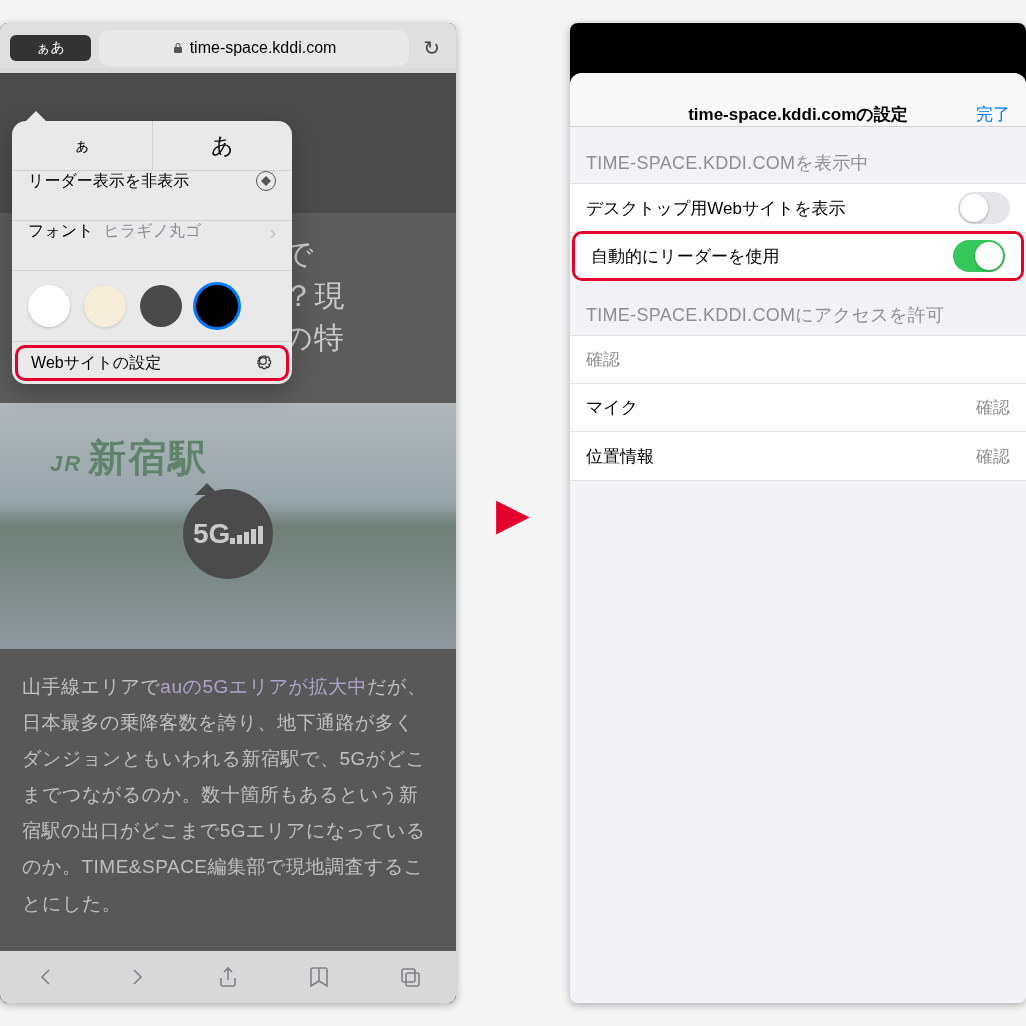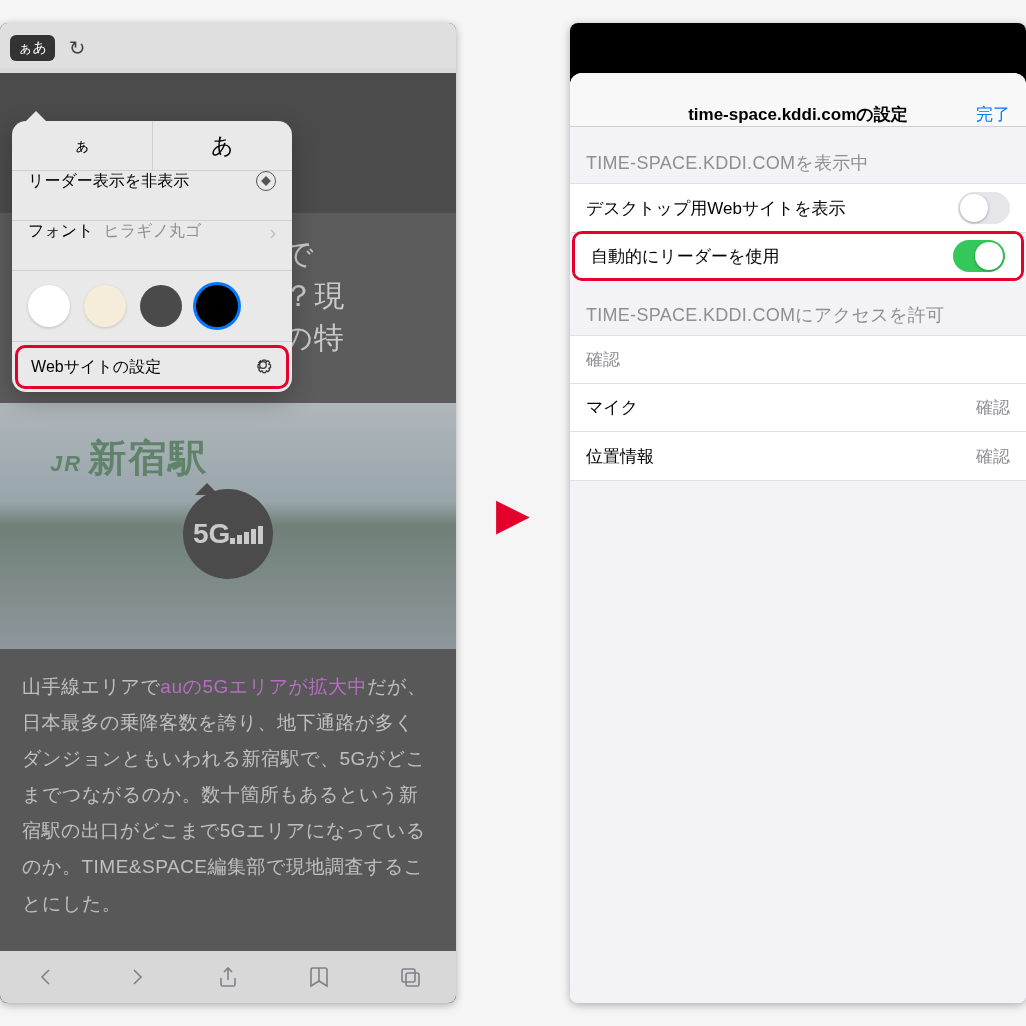--- a/index.html
+++ b/index.html
@@ -4,21 +4,21 @@
 <style>
   * { box-sizing: border-box; margin: 0; padding: 0; }
   body { font-family: -apple-system, "Hiragino Sans", sans-serif; background: #f5f5f5; width: 1026px; height: 1026px; display: flex; align-items: center; justify-content: center; gap: 40px; }
   .phone { width: 456px; height: 980px; background: #000; border-radius: 8px; overflow: hidden; position: relative; box-shadow: 0 2px 8px rgba(0,0,0,0.3); }
   
   
   .phone-left { display: flex; flex-direction: column; }
   .status-area { height: 45px; background: rgba(200,200,200,0.95); }
   .dimmer { position: absolute; inset: 0; background: rgba(150,150,150,0.5); z-index: 5; pointer-events: none; }
   .url-bar { position: relative; z-index: 10; height: 50px; background: rgba(225,225,225,0.95); display: flex; align-items: center; padding: 0 10px; gap: 8px; }
-  .aa-btn { background: #333; color: #fff; border-radius: 6px; padding: 4px 8px; font-size: 14px; font-weight: 500; }
+  .aa-btn { background: #333; color: #fff; border-radius: 6px; padding: 4px 26px; font-size: 14px; font-weight: 500; }
   .url-field { flex: 1; background: #e8e8e8; border-radius: 10px; height: 36px; display: flex; align-items: center; justify-content: center; gap: 6px; font-size: 16px; color: #000; }
   .lock-icon { width: 12px; height: 12px; }
   .reload-btn { font-size: 20px; color: #444; padding: 0 6px; }
   
   .popover { position: absolute; z-index: 20; top: 98px; left: 12px; width: 280px; background: #e9e9ea; border-radius: 14px; box-shadow: 0 8px 24px rgba(0,0,0,0.25); }
   .popover::before { content: ''; position: absolute; top: -10px; left: 14px; border: 10px solid transparent; border-bottom-color: #e9e9ea; border-top: none; }
   .font-size-row { display: flex; height: 50px; border-bottom: 1px solid #d0d0d0; }
   .font-small, .font-large { flex: 1; display: flex; align-items: center; justify-content: center; color: #000; }
   .font-small { font-size: 16px; border-right: 1px solid #d0d0d0; }
   .font-large { font-size: 22px; font-weight: 500; }
@@ -29,36 +29,36 @@
   .font-row .value { color: #8e8e93; margin-left: 10px; flex: 1; }
   .chevron { color: #c0c0c0; font-size: 20px; }
   .color-row { display: flex; gap: 14px; padding: 14px 16px; border-bottom: 1px solid #d0d0d0; }
   .color-swatch { width: 42px; height: 42px; border-radius: 50%; }
   .sw-white { background: #fff; box-shadow: 0 1px 3px rgba(0,0,0,0.2); }
   .sw-sepia { background: #f5ecd9; box-shadow: 0 1px 3px rgba(0,0,0,0.15); }
   .sw-gray { background: #4a4a4a; }
   .sw-black { background: #000; box-shadow: 0 0 0 3px #007aff; }
   
   .settings-row-wrap { padding: 3px; }
-  .settings-row { height: 44px; display: flex; align-items: center; padding: 0 13px; font-size: 16px; color: #000; border: 3px solid #e4002b; border-radius: 10px; }
+  .settings-row { height: 36px; display: flex; align-items: center; padding: 0 13px; font-size: 16px; color: #000; border: 3px solid #e4002b; border-radius: 10px; }
   .settings-row .label { flex: 1; }
   .gear-icon svg { width: 20px; height: 20px; }
   
   .article-bg { position: absolute; inset: 0; z-index: 1; display: flex; flex-direction: column; }
   .article-title-area { margin-top: 95px; height: 190px; background: #222; color: #fff; font-size: 30px; padding: 20px 24px 20px 220px; line-height: 1.4; font-weight: 500; letter-spacing: 1px; }
   .article-img { height: 246px; background: linear-gradient(180deg,#c9d8e0 0%, #9ab5c0 40%, #4a6a5a 50%, #8899a5 100%); position: relative; overflow: hidden; padding-left: 16px; }
   .station-sign { position: absolute; top: 30px; left: 50px; color: #2a6e3f; font-size: 38px; font-weight: 800; letter-spacing: 2px; }
   .jr-logo { font-size: 22px; font-weight: 700; color: #2a6e3f; margin-right: 6px; font-style: italic; }
   .badge-5g { position: absolute; bottom: 70px; left: 50%; transform: translateX(-50%); width: 90px; height: 90px; background: #000; border-radius: 50%; color: #fff; display: flex; flex-direction: row; align-items: center; justify-content: center; font-size: 28px; font-weight: 700; }
   .badge-5g::before { content: ''; position: absolute; top: -18px; left: 12px; border: 12px solid transparent; border-bottom-color: #000; }
   .bars { display: flex; gap: 2px; align-items: flex-end; margin-top: 2px; }
   .bars span { width: 5px; background: #fff; }
   .bars span:nth-child(1){height:6px} .bars span:nth-child(2){height:9px} .bars span:nth-child(3){height:12px} .bars span:nth-child(4){height:15px} .bars span:nth-child(5){height:18px}
   .article-text { flex: 1; background: #1a1a1a; color: #e8e8e8; font-size: 19px; line-height: 1.9; padding: 20px 22px; letter-spacing: 0.5px; }
-  .article-text .link { color: #d946ef; }
+  .article-text .link { color: #c4b5fd; }
   .toolbar { position: absolute; bottom: 0; left: 0; right: 0; z-index: 10; height: 52px; background: rgba(220,220,220,0.97); display: flex; justify-content: space-around; align-items: center; }
   .toolbar svg { width: 24px; height: 24px; stroke: #808088; fill: none; stroke-width: 1.6; }
   
   .arrow { font-size: 44px; color: #e4002b; }
   
   
   .phone-right { background: #f2f2f7; display: flex; flex-direction: column; }
   .phone-right .notch-area { height: 60px; background: #000; }
   .sheet { flex: 1; background: #f2f2f7; border-radius: 12px 12px 0 0; margin-top: -10px; position: relative; z-index: 2; }
   .sheet-header { height: 54px; display: flex; align-items: flex-end; justify-content: center; position: relative; border-bottom: 0.5px solid #d0d0d0; background: #f8f8f8; border-radius: 12px 12px 0 0; }
@@ -105,20 +105,26 @@
           </div>
       </div>
     </div>
     <div class="article-text">
       <span>山手線エリアで</span><span class="link">auの5Gエリアが拡大中</span><span>だが、日本最多の乗降客数を誇り、地下通路が多くダンジョンともいわれる新宿駅で、5Gがどこまでつながるのか。数十箇所もあるという新宿駅の出口がどこまで5Gエリアになっているのか。TIME&amp;SPACE編集部で現地調査することにした。</span>
     </div>
   </div>
 
   <div class="url-bar">
     <div class="aa-btn">ぁあ</div>
+    <div class="url-field">
+      <svg class="lock-icon" viewBox="0 0 24 24">
+          <path fill="#555" d="M12 2a5 5 0 00-5 5v3H6a2 2 0 00-2 2v8a2 2 0 002 2h12a2 2 0 002-2v-8a2 2 0 00-2-2h-1V7a5 5 0 00-5-5zm-3 5a3 3 0 016 0v3H9V7z"></path>
+        </svg>
+      <span>time-space.kddi.com</span>
+    </div>
     <div class="reload-btn">↻</div>
   </div>
 
   <div class="popover">
     <div class="font-size-row">
       <div class="font-small">ぁ</div>
       <div class="font-large">あ</div>
     </div>
     <div class="popover-row">
       <span class="label">リーダー表示を非表示</span>

